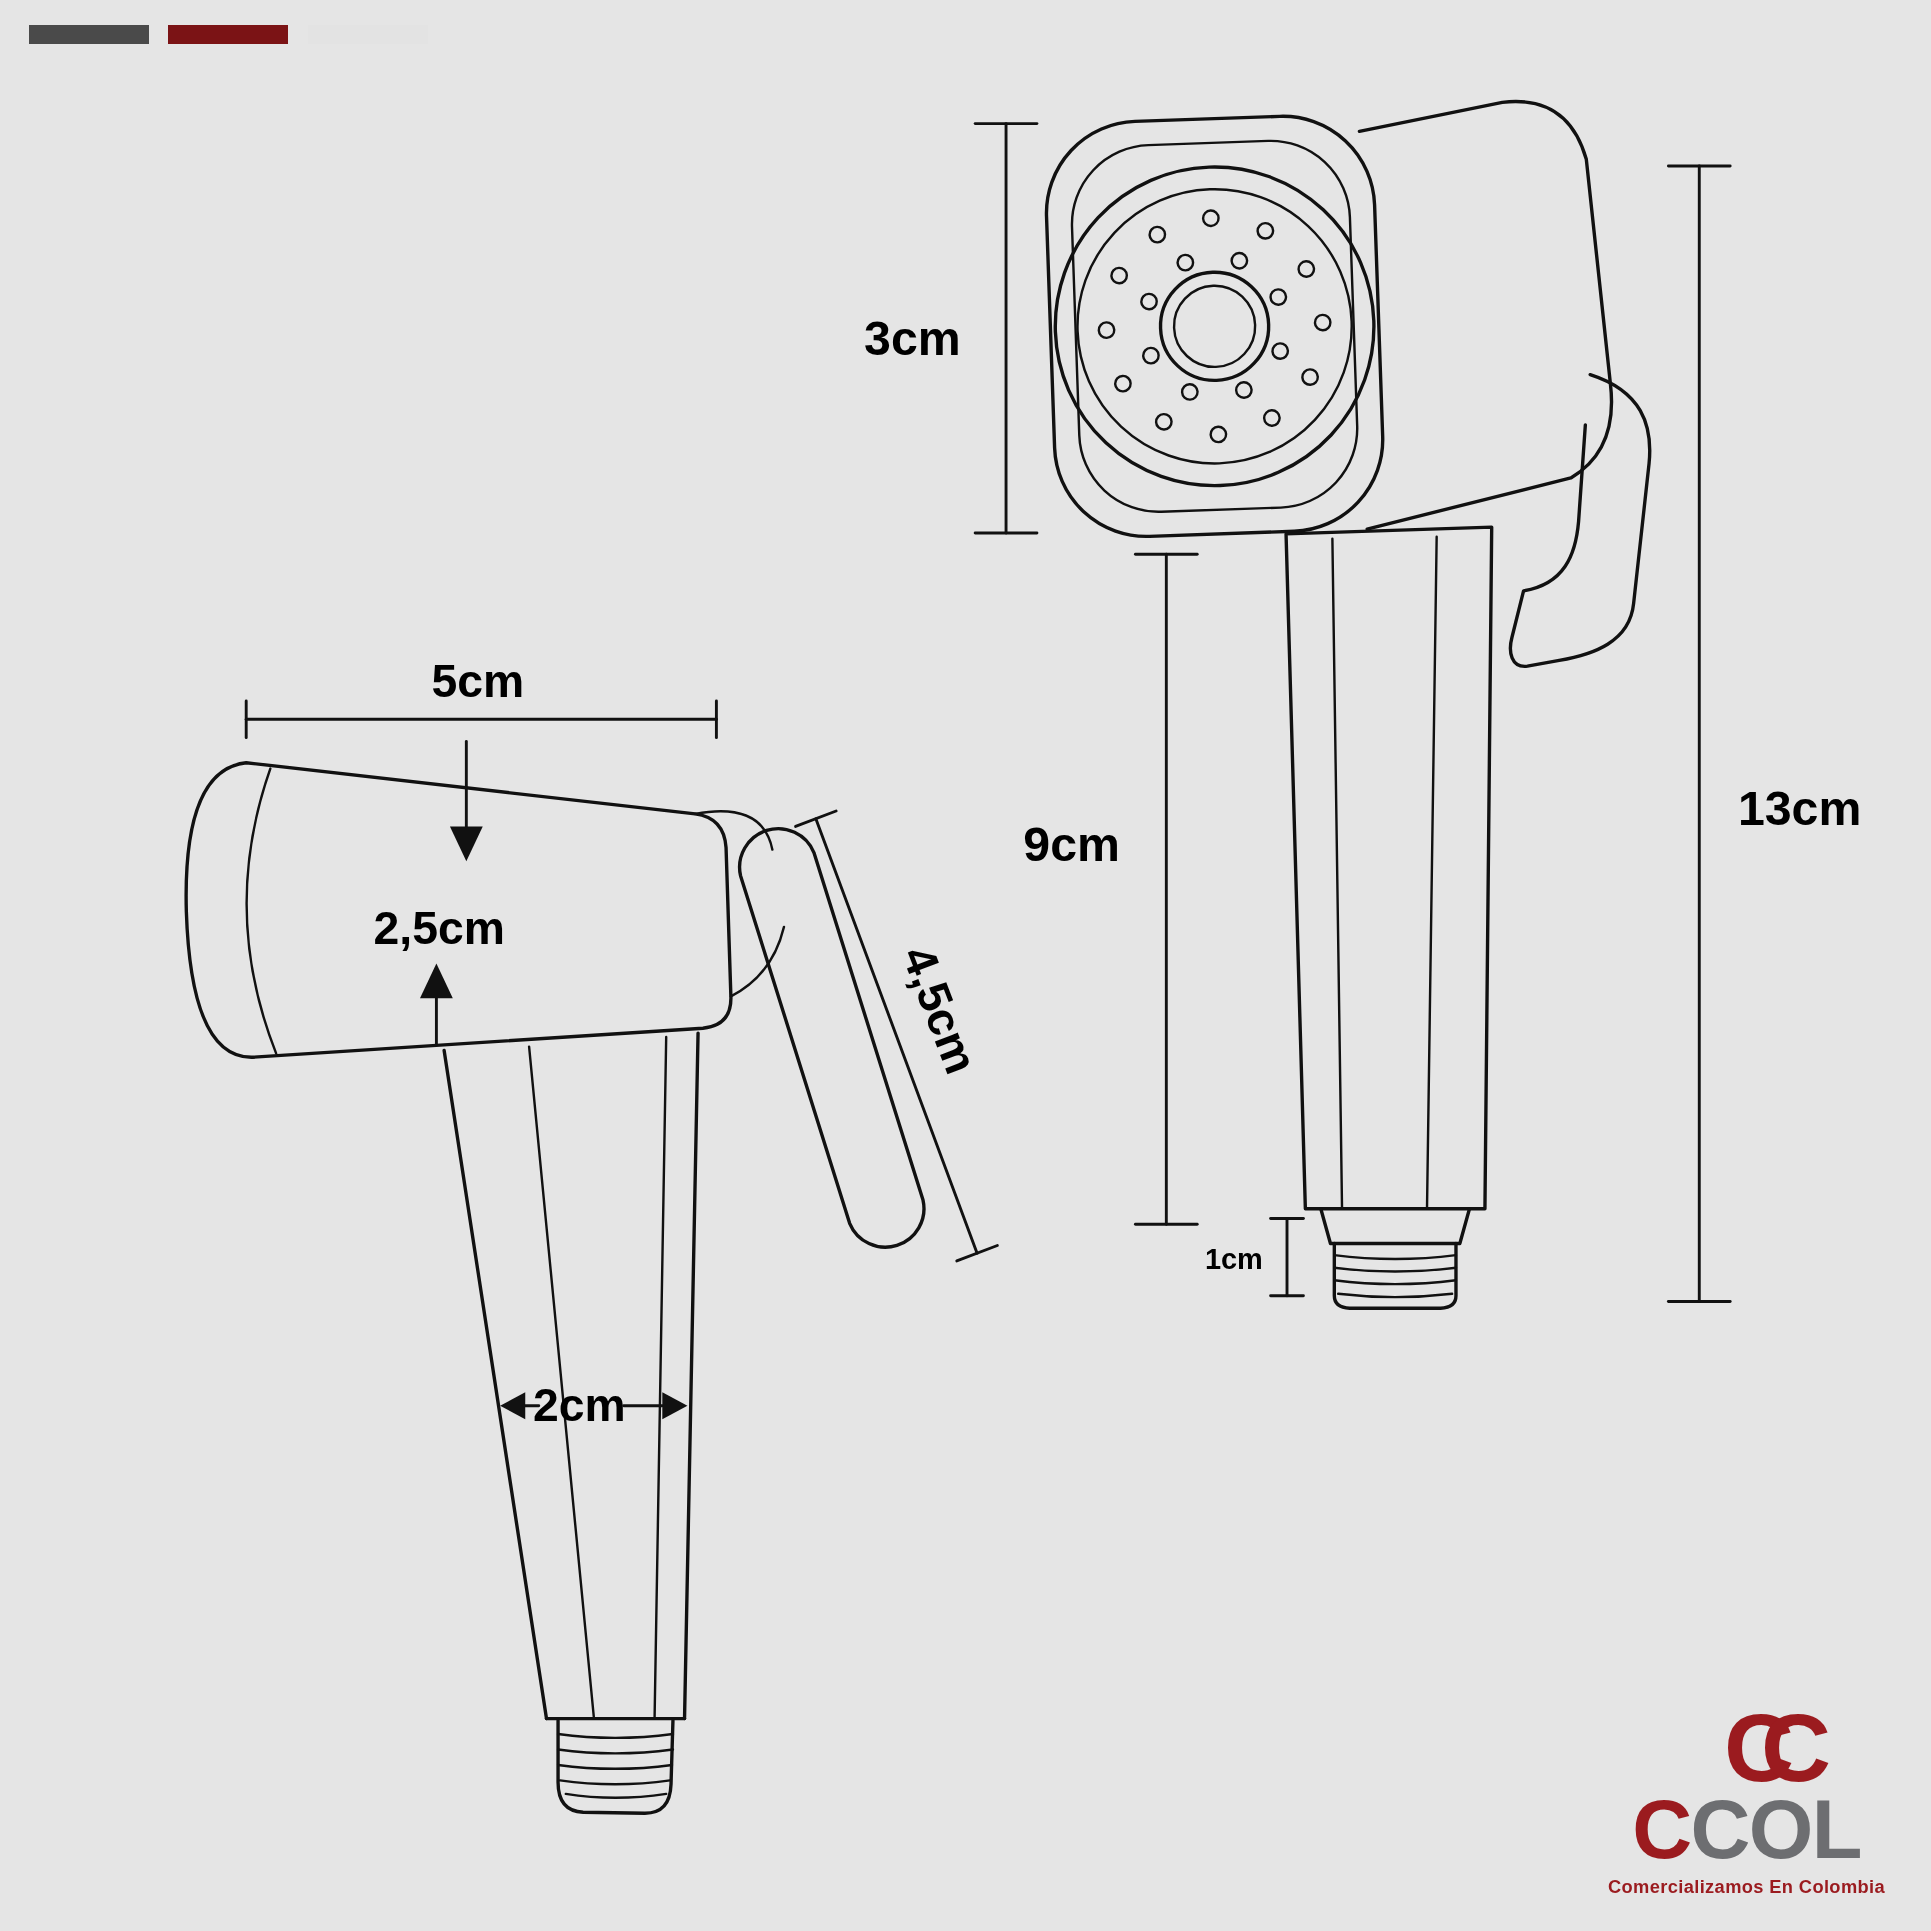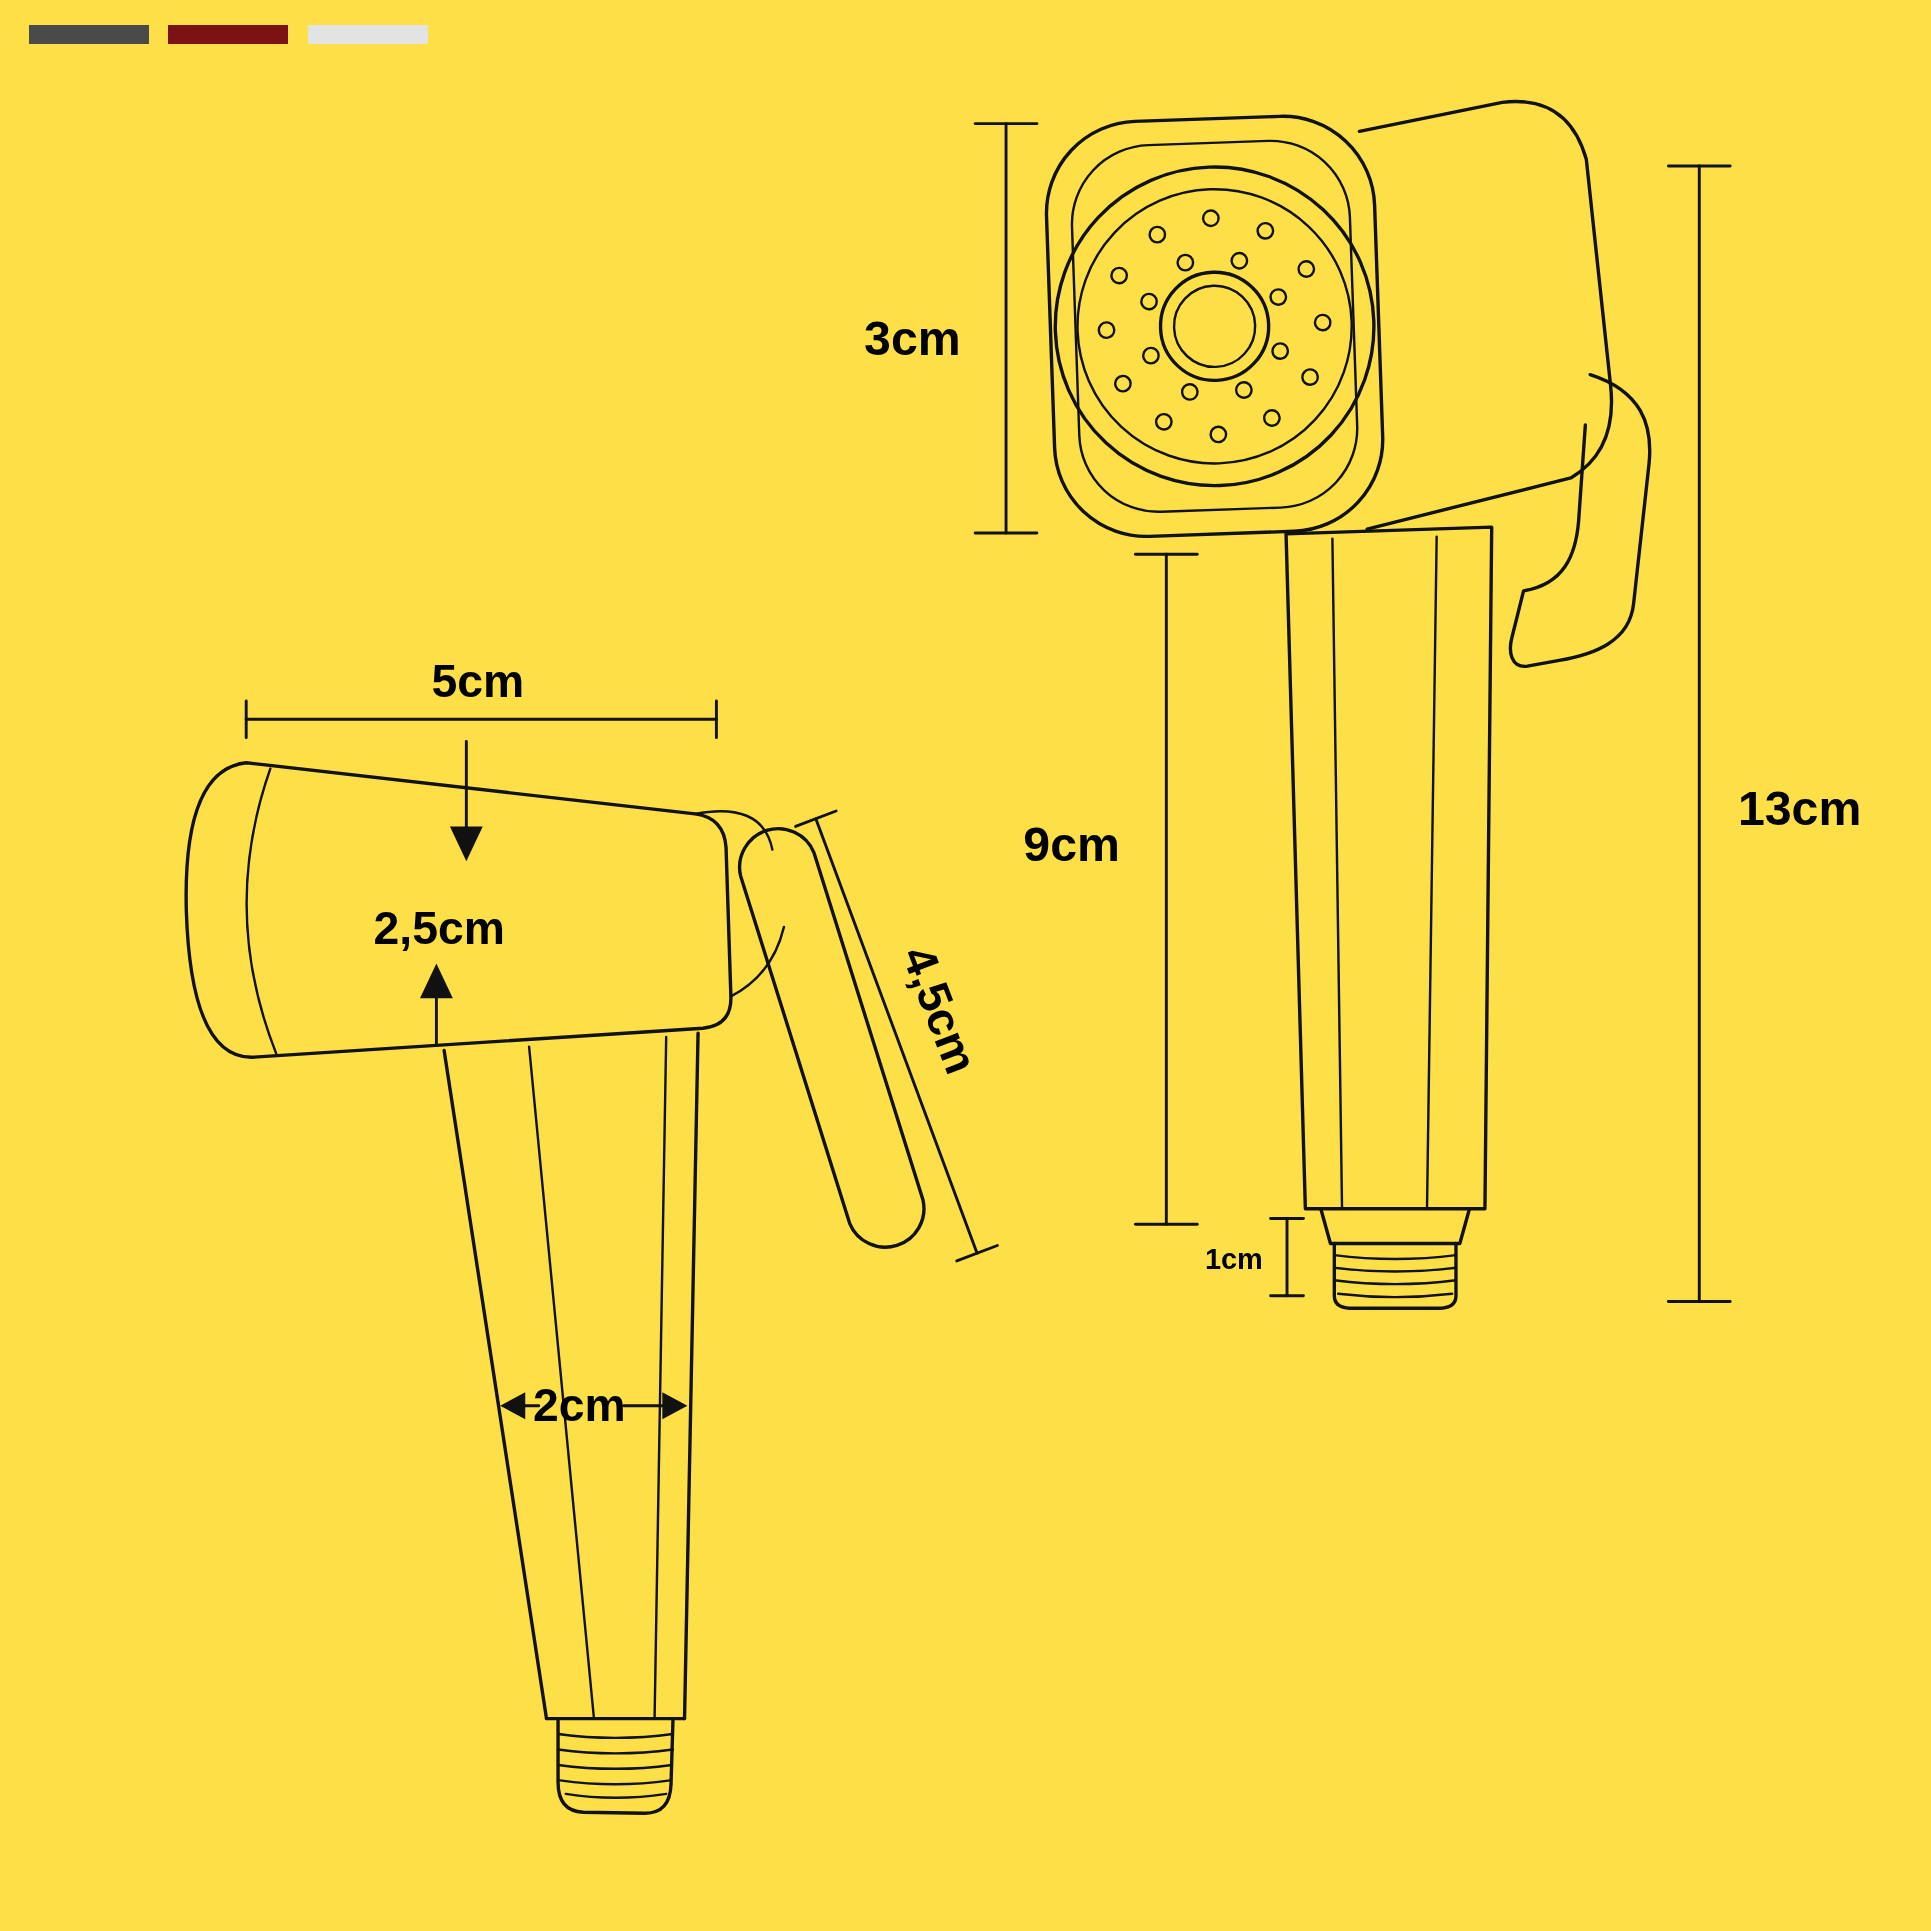--- a/index.html
+++ b/index.html
@@ -1,16 +1,16 @@
 <!DOCTYPE html>
 <html><head>
 <meta charset="utf-8">
 <style>
   html,body{margin:0;padding:0;background:#fff;font-family:"Liberation Sans",sans-serif;}
-  .page{position:relative;width:1931px;height:1931px;background:#fde047;overflow:hidden;}
+  .page{position:relative;width:1931px;height:1931px;background:#e5e5e5;overflow:hidden;}
 
   .bars{position:absolute;top:25px;left:29px;display:flex;gap:19.3px;}
   .bar{width:120px;height:19.3px;}
 
   svg.diagram{position:absolute;left:0;top:0;}
   .outline{fill:none;stroke:#111;stroke-width:3.5;stroke-linejoin:round;stroke-linecap:round;}
   .thin{fill:none;stroke:#111;stroke-width:2.5;stroke-linejoin:round;stroke-linecap:round;}
   .dim{fill:none;stroke:#111;stroke-width:3;stroke-linecap:round;}
   .arrowhead{fill:#111;stroke:none;}
   .dimtext{fill:#000;font-family:"Liberation Sans",sans-serif;font-weight:bold;font-size:48px;}
@@ -179,15 +179,20 @@
       <g>
         <polygon class="arrowhead" points="518,1456 544,1442 544,1470"></polygon>
         <path class="dim" d="M 558 1456 L 542 1456"></path>
         <text class="dimtext" x="600" y="1472" text-anchor="middle">2cm</text>
         <path class="dim" d="M 646 1456 L 686 1456"></path>
         <polygon class="arrowhead" points="712,1456 686,1442 686,1470"></polygon>
       </g>
     </g>
   </svg>
 
+  <div class="logo">
+    <div class="logo-mark" style="color: rgb(155, 27, 31);">CC</div>
+    <div class="logo-name"><span style="color: rgb(155, 27, 31);">C</span><span style="color: rgb(109, 110, 113);">COL</span></div>
+    <div class="logo-tagline" style="color: rgb(155, 27, 31);">Comercializamos En Colombia</div>
+  </div>
 
 </div>
 
 
 </body></html>

